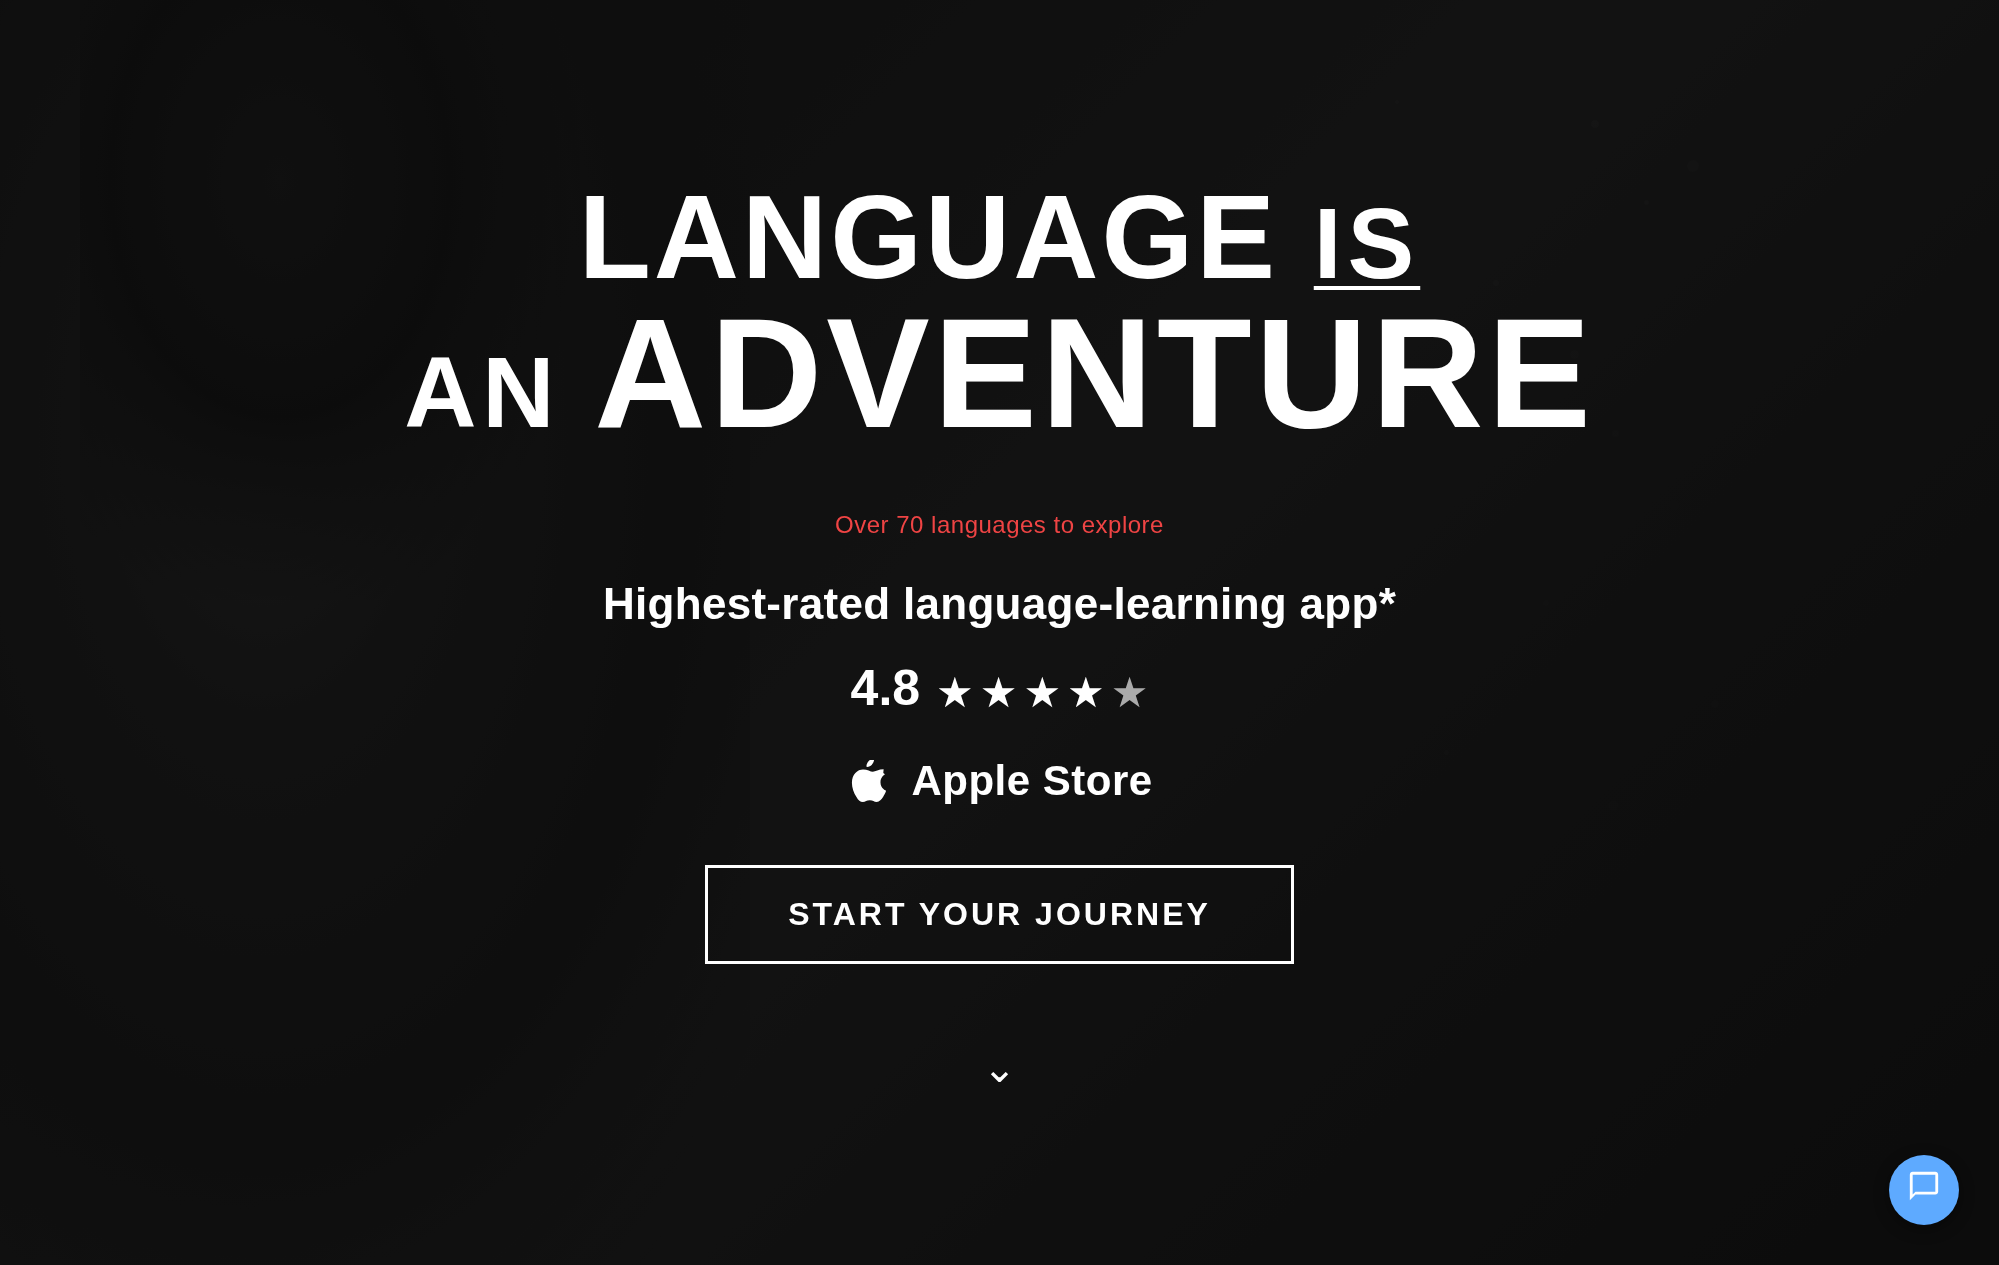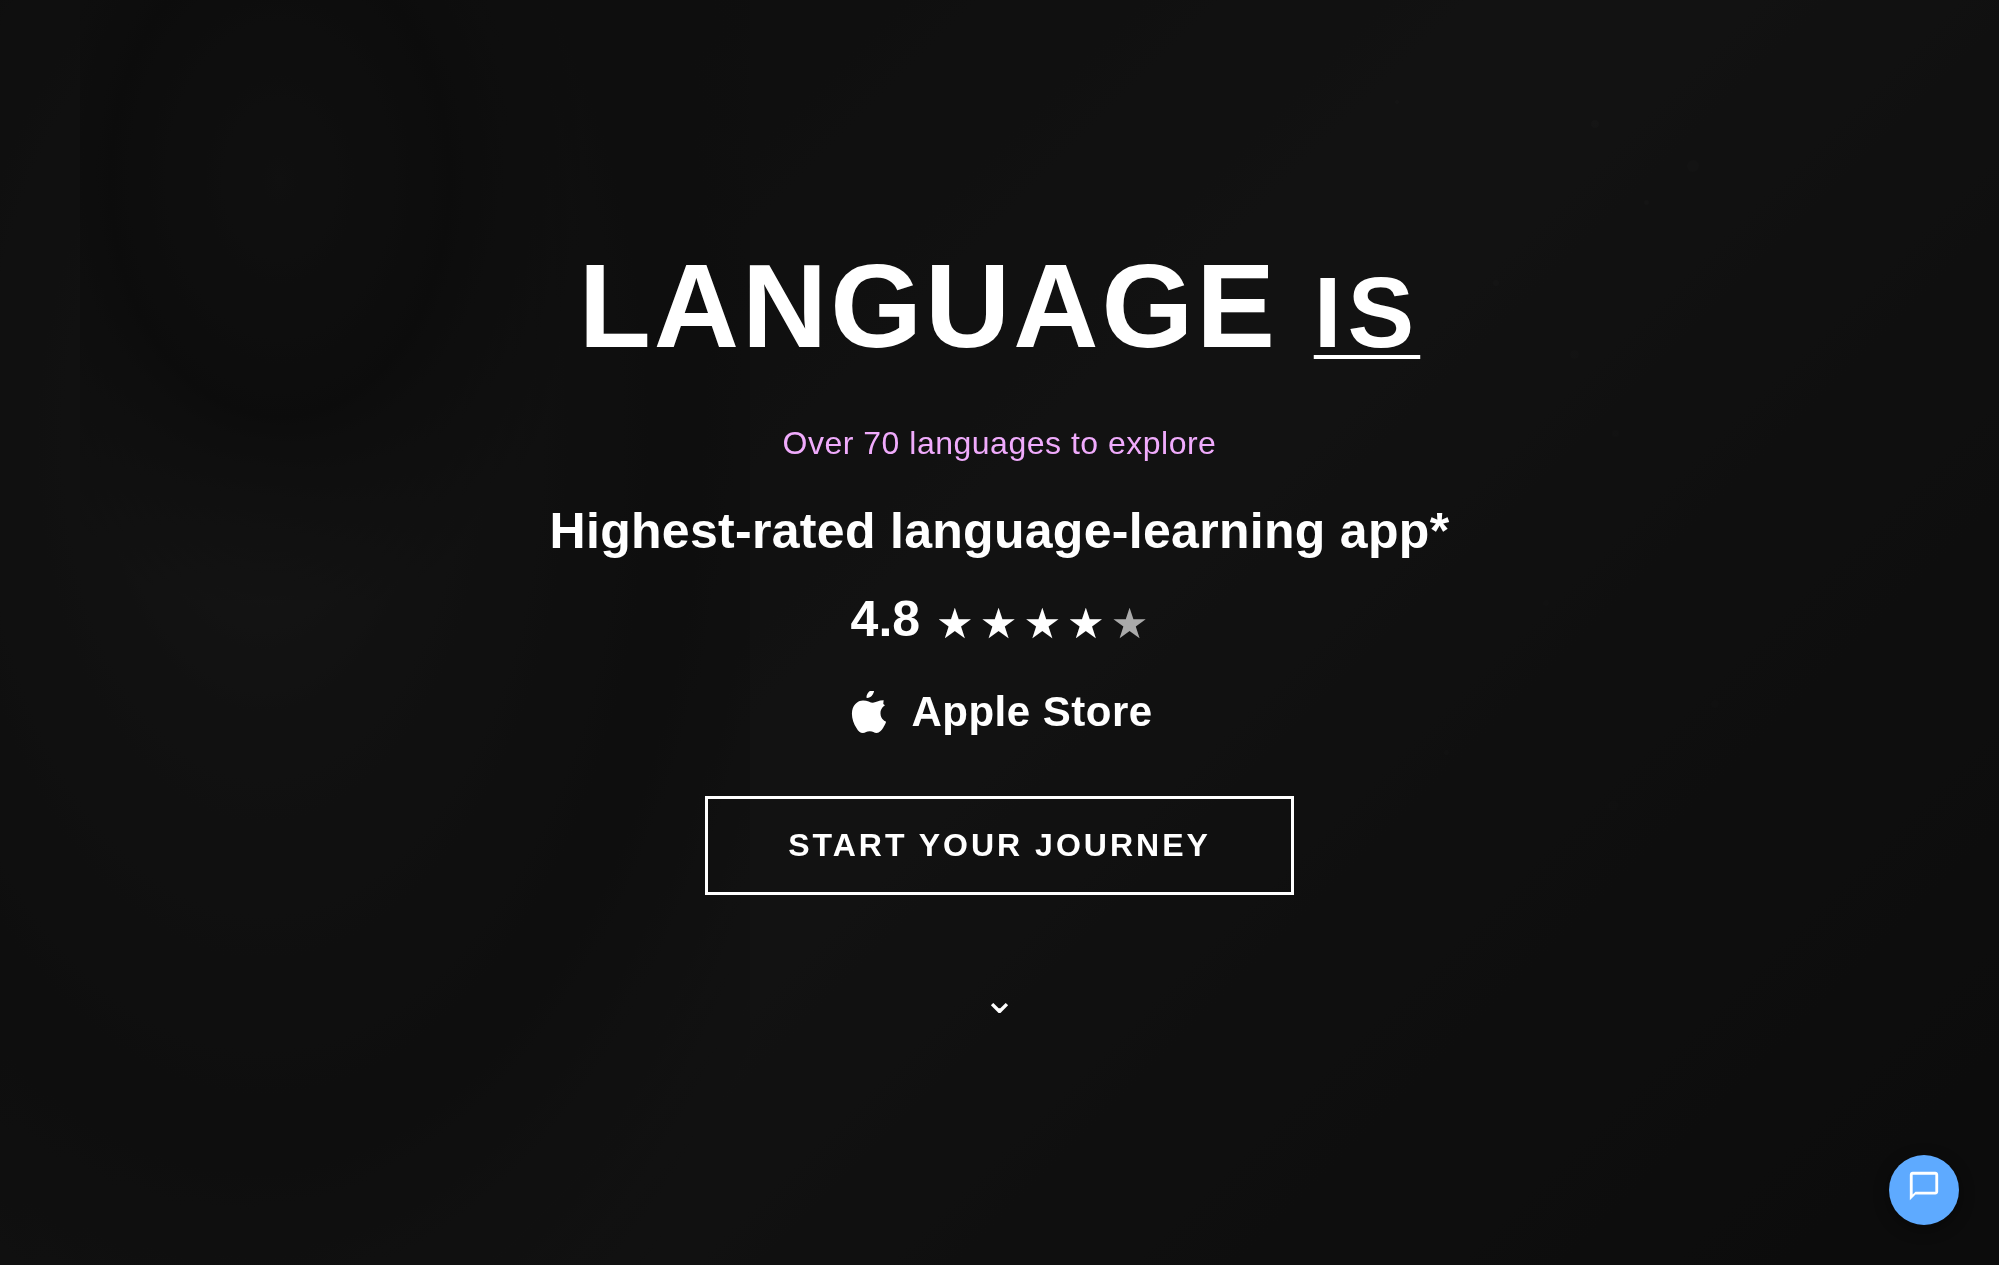--- a/index.html
+++ b/index.html
@@ -86,29 +86,29 @@
       text-underline-offset: 8px;
       text-decoration-thickness: 4px;
     }
 
     .main-title .word-an {
       font-size: 100px;
       letter-spacing: 6px;
     }
 
     .subtitle {
-      font-size: 32px;
-      color: #f0abfc;
+      font-size: 24px;
+      color: #ef4444;
       font-weight: 400;
       margin-bottom: 40px;
       letter-spacing: 0.5px;
     }
 
     .highest-rated {
-      font-size: 50px;
+      font-size: 44px;
       color: #ffffff;
       font-weight: 700;
       margin-bottom: 30px;
       letter-spacing: 0.3px;
     }
 
     .rating-row {
       display: flex;
       align-items: flex-end;
       justify-content: center;
@@ -257,20 +257,23 @@
 
   <div class="overlay"></div>
 </div>
 
 <div class="content">
 
   <div class="main-title">
     <span class="line1">
       <span style="font-size:118px;letter-spacing:3px;">LANGUAGE </span><span class="word-is">IS</span>
     </span>
+    <span class="line2">
+      <span class="word-an">AN </span><span>ADVENTURE</span>
+    </span>
   </div>
 
   <p class="subtitle">Over 70 languages to explore</p>
 
   <p class="highest-rated">Highest-rated language-learning app*</p>
 
   <div class="rating-row">
     <span class="rating-number">4.8</span>
     <div class="stars">
       <span class="star">★</span>

